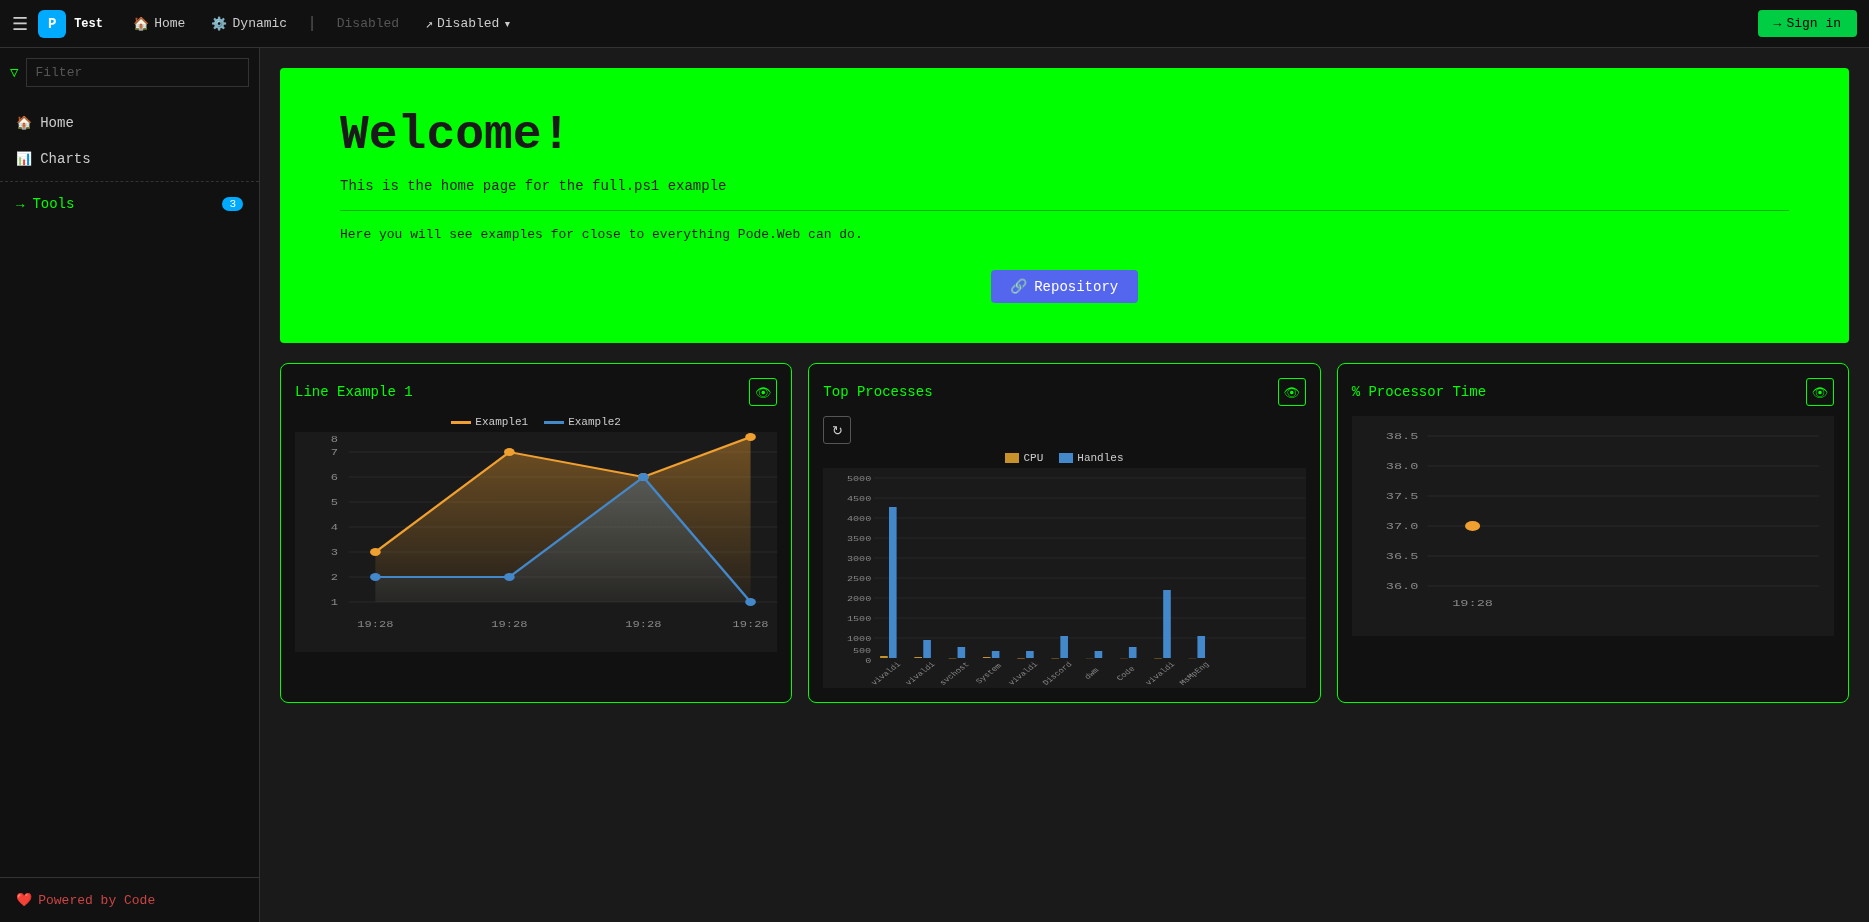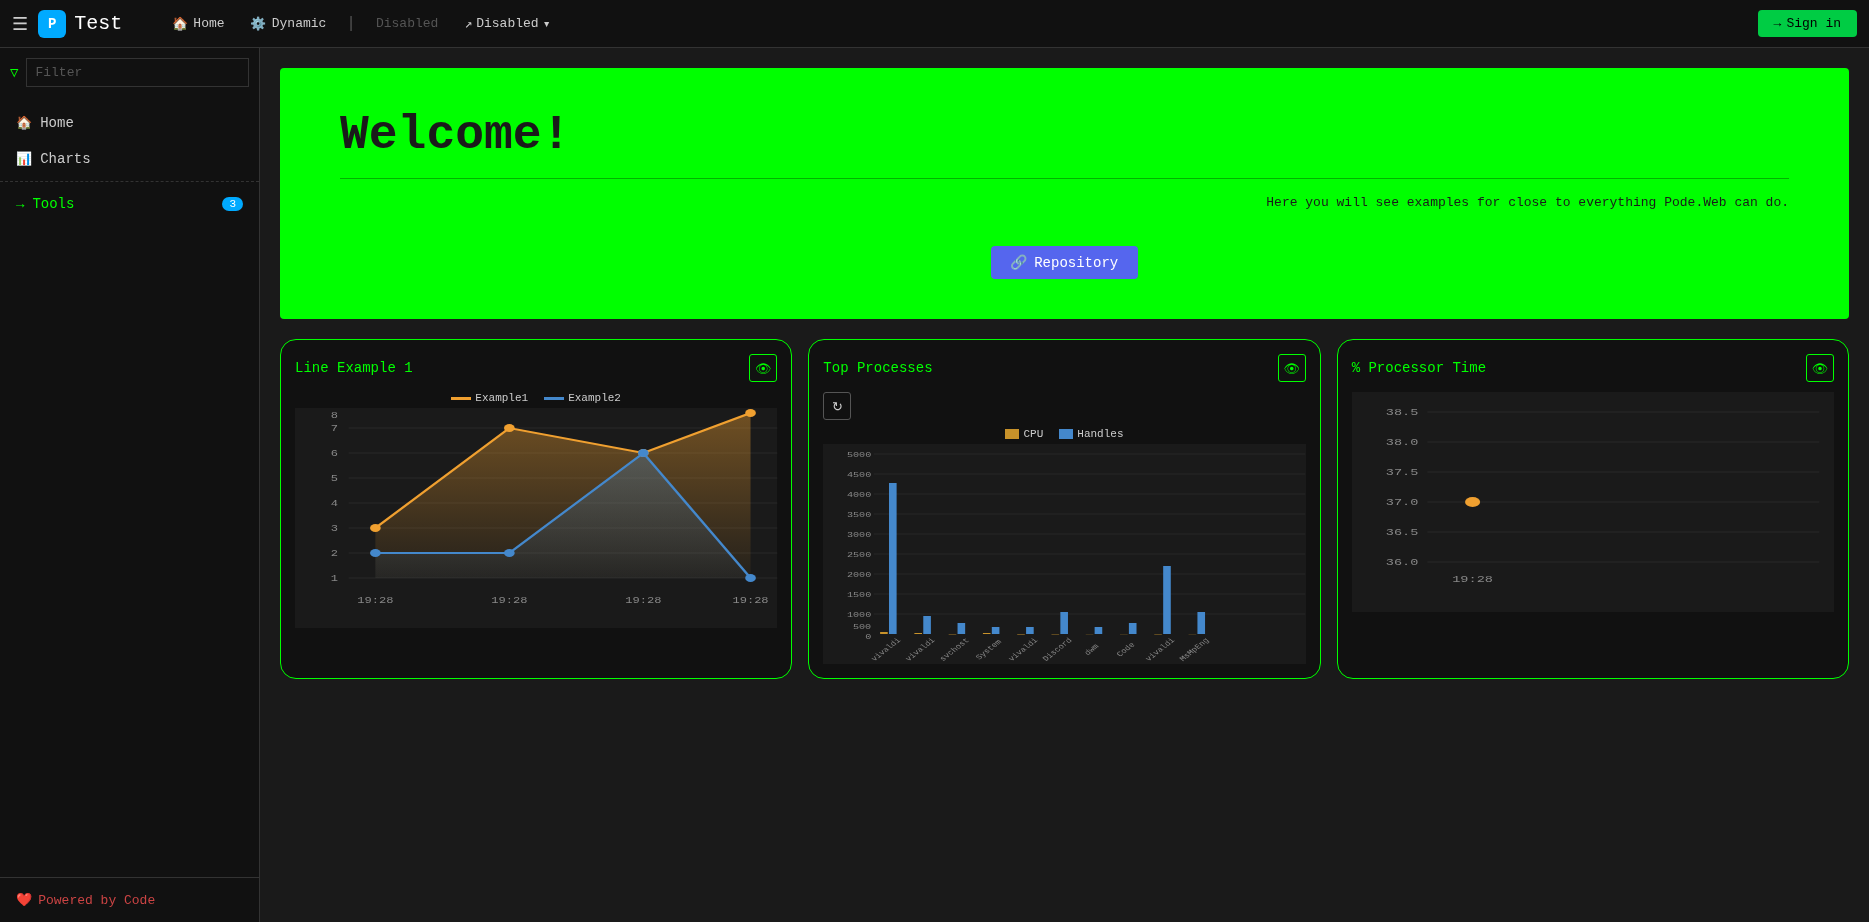--- a/index.html
+++ b/index.html
@@ -34,23 +34,23 @@
       width: 28px; height: 28px;
       border-radius: 6px;
       display: flex; align-items: center; justify-content: center;
       margin-right: 8px;
       font-weight: bold;
       color: #fff;
       font-size: 14px;
     }
     .nav-title {
       color: #fff;
-      font-size: 20px;
-      font-weight: normal;
-      margin-right: 40px;
+      font-size: 12px;
+      font-weight: bold;
+      margin-right: 20px;
     }
     .nav-links {
       display: flex;
       align-items: center;
       gap: 6px;
       flex: 1;
     }
     .nav-link {
       color: #ccc;
       text-decoration: none;
@@ -203,24 +203,24 @@
       font-size: 14px;
       color: #1a1a1a;
       margin-bottom: 16px;
     }
     .hero-divider {
       border: none;
       border-top: 1px solid rgba(0,0,0,0.3);
       margin: 16px 0;
     }
     .hero-desc {
-      text-align: right;
+      text-align: left;
       font-size: 13px;
       color: #1a1a1a;
-      margin-bottom: 36px;
+      margin-bottom: 28px;
     }
     .hero-btn {
       display: flex;
       align-items: center;
       justify-content: center;
     }
     .repo-btn {
       background: #5566ee;
       color: #fff;
       border: none;
@@ -235,21 +235,21 @@
     }
 
     
     .charts-row {
       display: flex;
       gap: 16px;
     }
     .chart-card {
       background: #111;
       border: 1px solid #00ff00;
-      border-radius: 16px;
+      border-radius: 8px;
       padding: 14px;
       flex: 1;
     }
     .chart-header {
       display: flex;
       align-items: center;
       justify-content: space-between;
       margin-bottom: 10px;
     }
     .chart-title {
@@ -371,20 +371,21 @@
     <div class="sidebar-footer">
       <span>❤️</span>
       <span>Powered by Code</span>
     </div>
   </aside>
 
   <main class="main-content">
 
     <div class="hero">
       <div class="hero-title">Welcome!</div>
+      <div class="hero-subtitle">This is the home page for the full.ps1 example</div>
       <hr class="hero-divider">
       <div class="hero-desc">Here you will see examples for close to everything Pode.Web can do.</div>
       <div class="hero-btn">
         <button class="repo-btn">
           <span>🔗</span>
           <span>Repository</span>
         </button>
       </div>
     </div>
 

